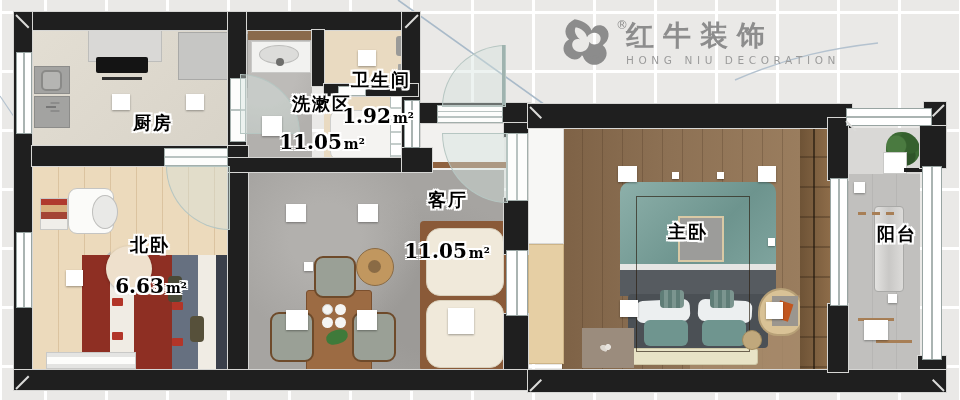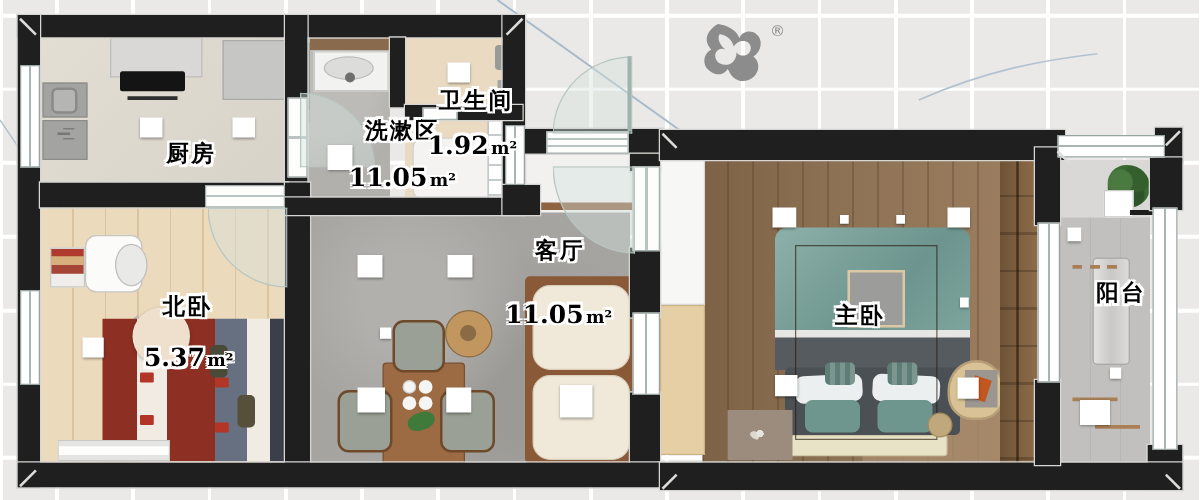--- a/index.html
+++ b/index.html
@@ -202,30 +202,34 @@
 
   <div class="label rname" style="left:153px;top:111px">厨房</div>
 
   <div class="label rname" style="left:322px;top:92px">洗漱区</div>
   <div class="label rarea" style="left:322px;top:130px"><span>11.05</span><span class="u">m²</span></div>
 
   <div class="label rname" style="left:381px;top:68px">卫生间</div>
   <div class="label rarea" style="left:378px;top:104px"><span>1.92</span><span class="u">m²</span></div>
 
   <div class="label rname" style="left:150px;top:233px">北卧</div>
-  <div class="label rarea" style="left:151px;top:274px"><span>5.37</span><span class="u">m²</span></div>
+  <div class="label rarea" style="left:151px;top:274px"><span>6.63</span><span class="u">m²</span></div>
 
   <div class="label rname" style="left:448px;top:188px">客厅</div>
   <div class="label rarea" style="left:447px;top:239px"><span>11.05</span><span class="u">m²</span></div>
 
-  <div class="label rname" style="left:688px;top:240px">主卧</div>
+  <div class="label rname" style="left:688px;top:220px">主卧</div>
 
   <div class="label rname" style="left:897px;top:222px">阳台</div>
 
   <div id="logo">
     <svg width="54" height="52" viewBox="0 0 48 46">
       <path d="M13 1 C5 5 2 13 8 19 C2 22 1 31 8 35 C12 38 18 37 20 32 C21 39 28 43 34 41 C42 38 44 29 38 24 C44 20 45 12 40 8 C36 5 30 6 28 11 C26 5 19 2 13 1 Z M14 8 C19 9 23 12 24 17 C26 13 31 12 34 14 C37 16 37 21 33 23 C30 24 27 23 26 21 C26 26 23 30 18 30 C13 30 10 26 11 22 C12 19 15 18 18 19 C14 16 12 11 14 8 Z" fill="#8c8c8c"></path>
       <path d="M20 32 C24 36 31 36 35 33" stroke="#8c8c8c" stroke-width="2.4" fill="none" stroke-linecap="round"></path>
     </svg>
     <div class="reg">®</div>
+    <div>
+      <div class="brand">红牛装饰</div>
+      <div class="sub">HONG NIU DECORATION</div>
+    </div>
   </div>
 
 </div>
 
 </body></html>

